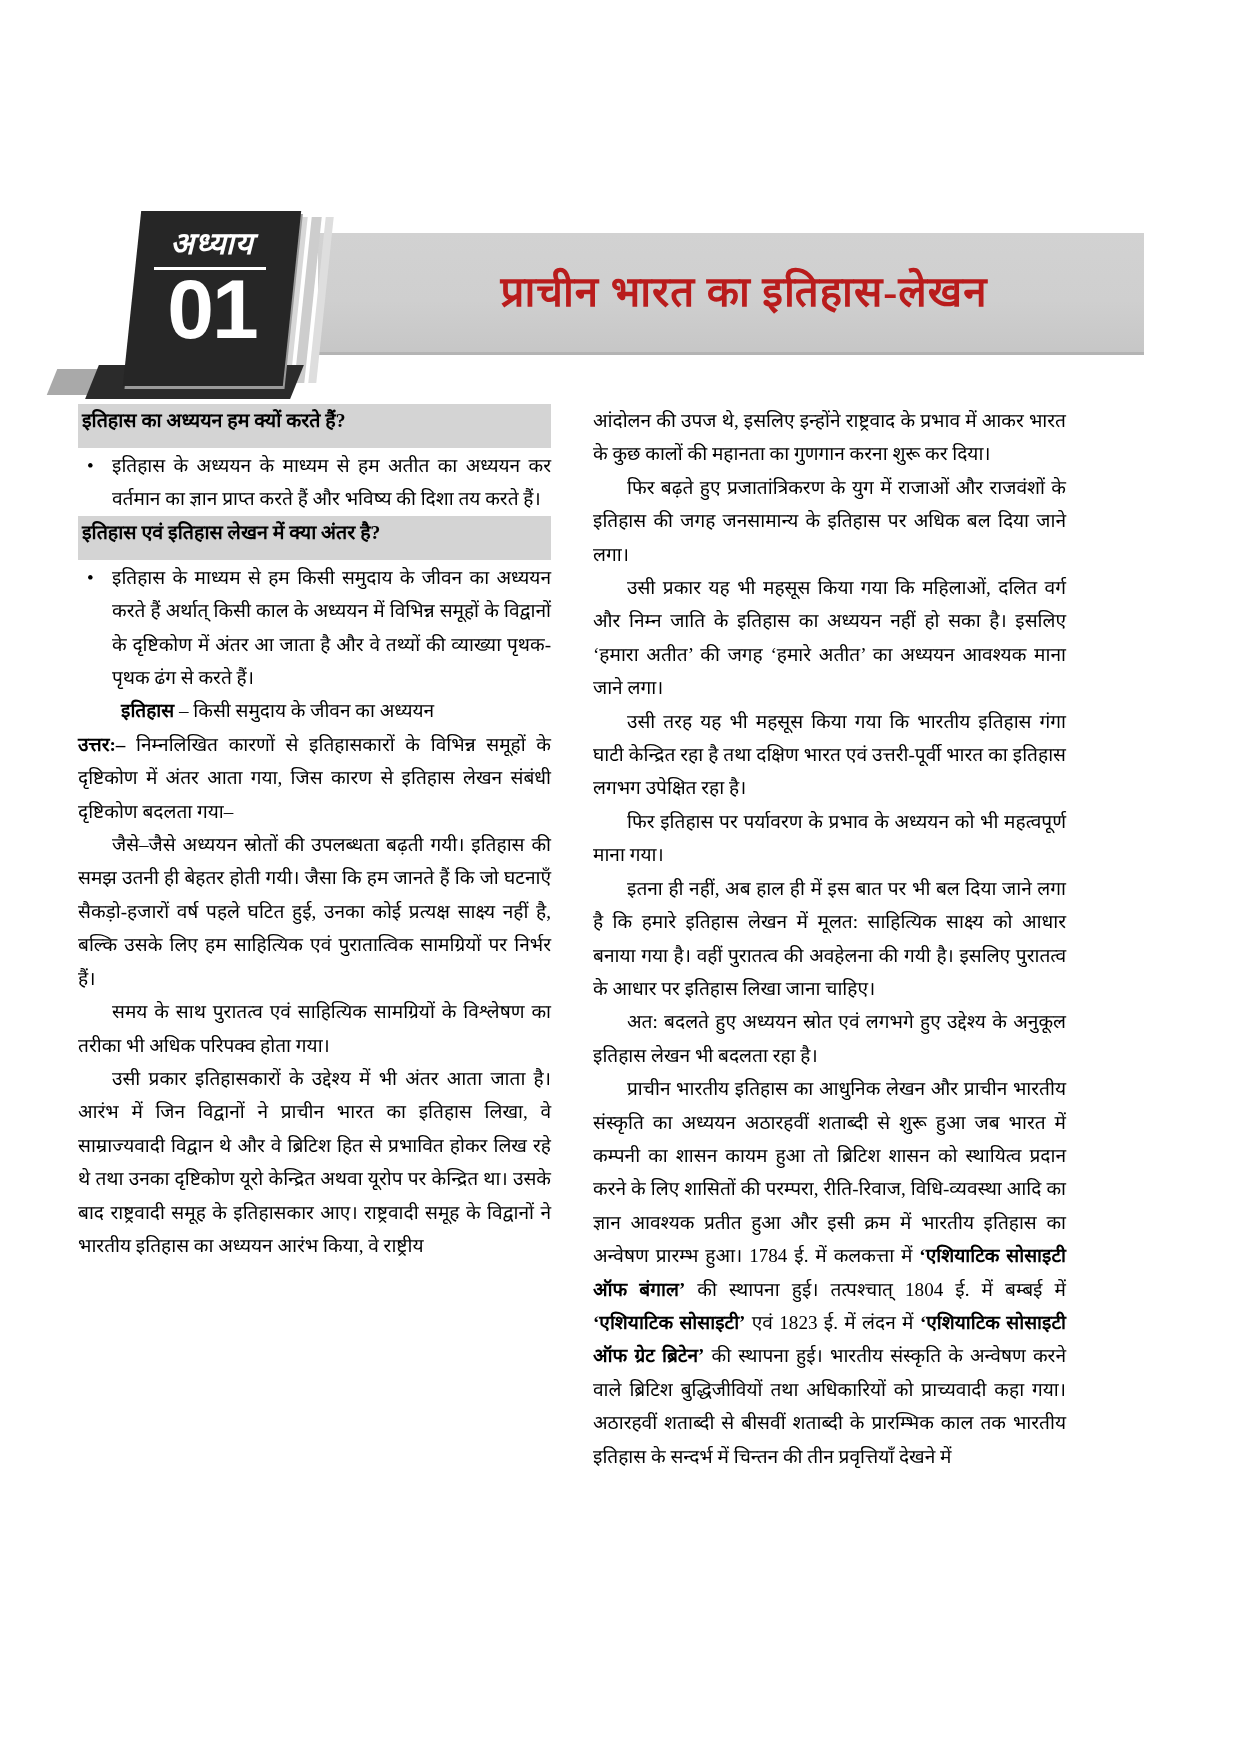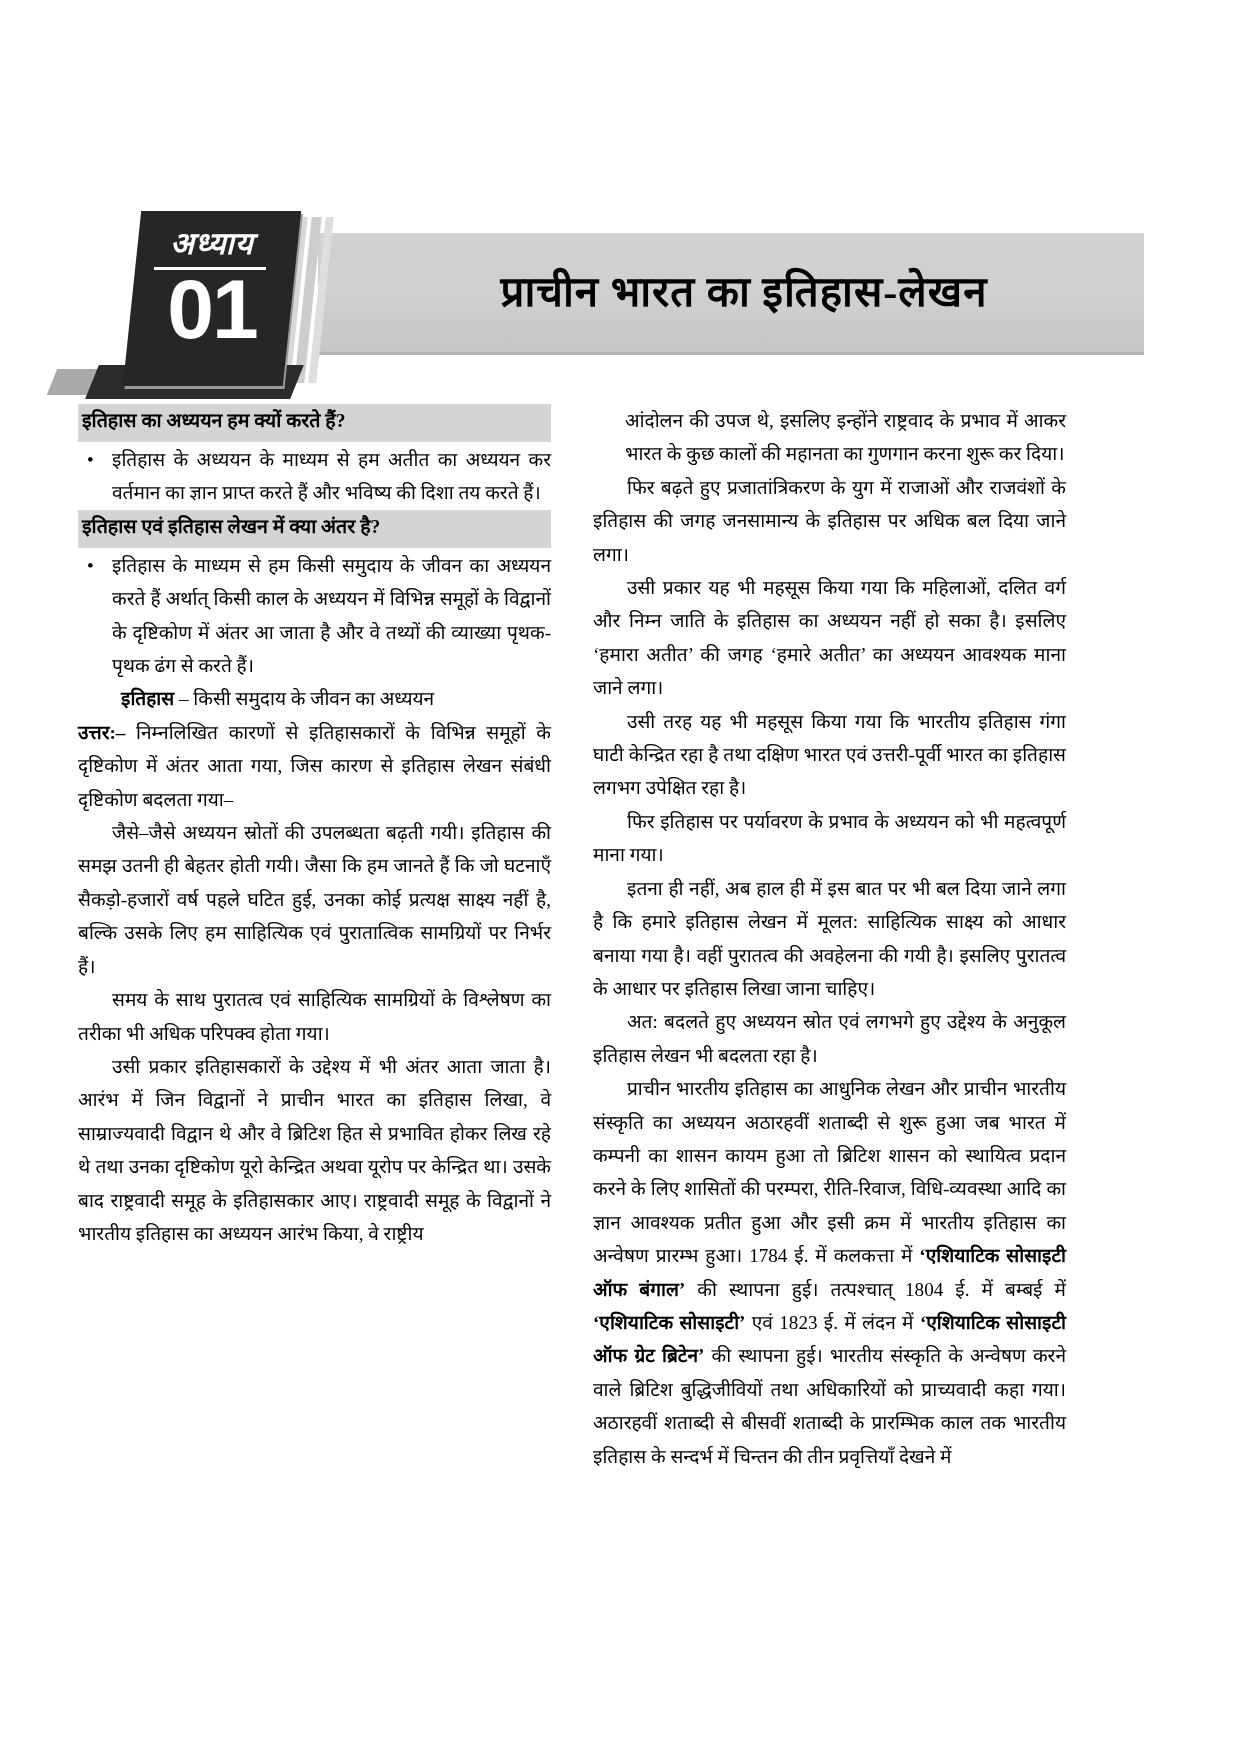--- a/index.html
+++ b/index.html
@@ -151,21 +151,21 @@
   .chapter-title {
     position: absolute;
     left: 268px;
     top: 56px;
     width: 760px;
     text-align: center;
     font-family: "Liberation Serif", "DejaVu Serif", serif;
     font-weight: bold;
     font-size: 42px;
     letter-spacing: 1px;
-    color: #000000;
+    color: #b91c1c;
     z-index: 4;
     white-space: nowrap;
   }
 
   
   .columns {
     position: absolute;
     left: 78px;
     top: 404px;
     width: 1070px;
@@ -179,21 +179,21 @@
     line-height: 33.4px;
     text-align: justify;
     text-justify: inter-word;
   }
 
   .section-heading {
     background: #d4d4d4;
     font-weight: bold;
     font-size: 19.6px;
     line-height: 31px;
-    padding: 1px 4px 6px 4px;
+    padding: 1px 4px 12px 4px;
     margin: 0 0 1px 0;
     display: block;
   }
 
   .bullet-item {
     display: flex;
     margin: 0;
     padding: 0;
   }
   .bullet-dot {
@@ -215,21 +215,21 @@
     padding-left: 43px;
     text-align: left;
   }
   .defn b { font-weight: bold; }
 
   p.para {
     margin: 0;
     text-indent: 34px;
     text-align: justify;
   }
-  p.para.noindent { text-indent: 0; margin-left: 32px; }
+  p.para.noindent { text-indent: 0; }
 
   p.qa {
     margin: 0;
     text-align: justify;
   }
   p.qa.q {
     font-weight: bold;
     font-size: 19.6px;
   }
   .label { font-weight: bold; }

